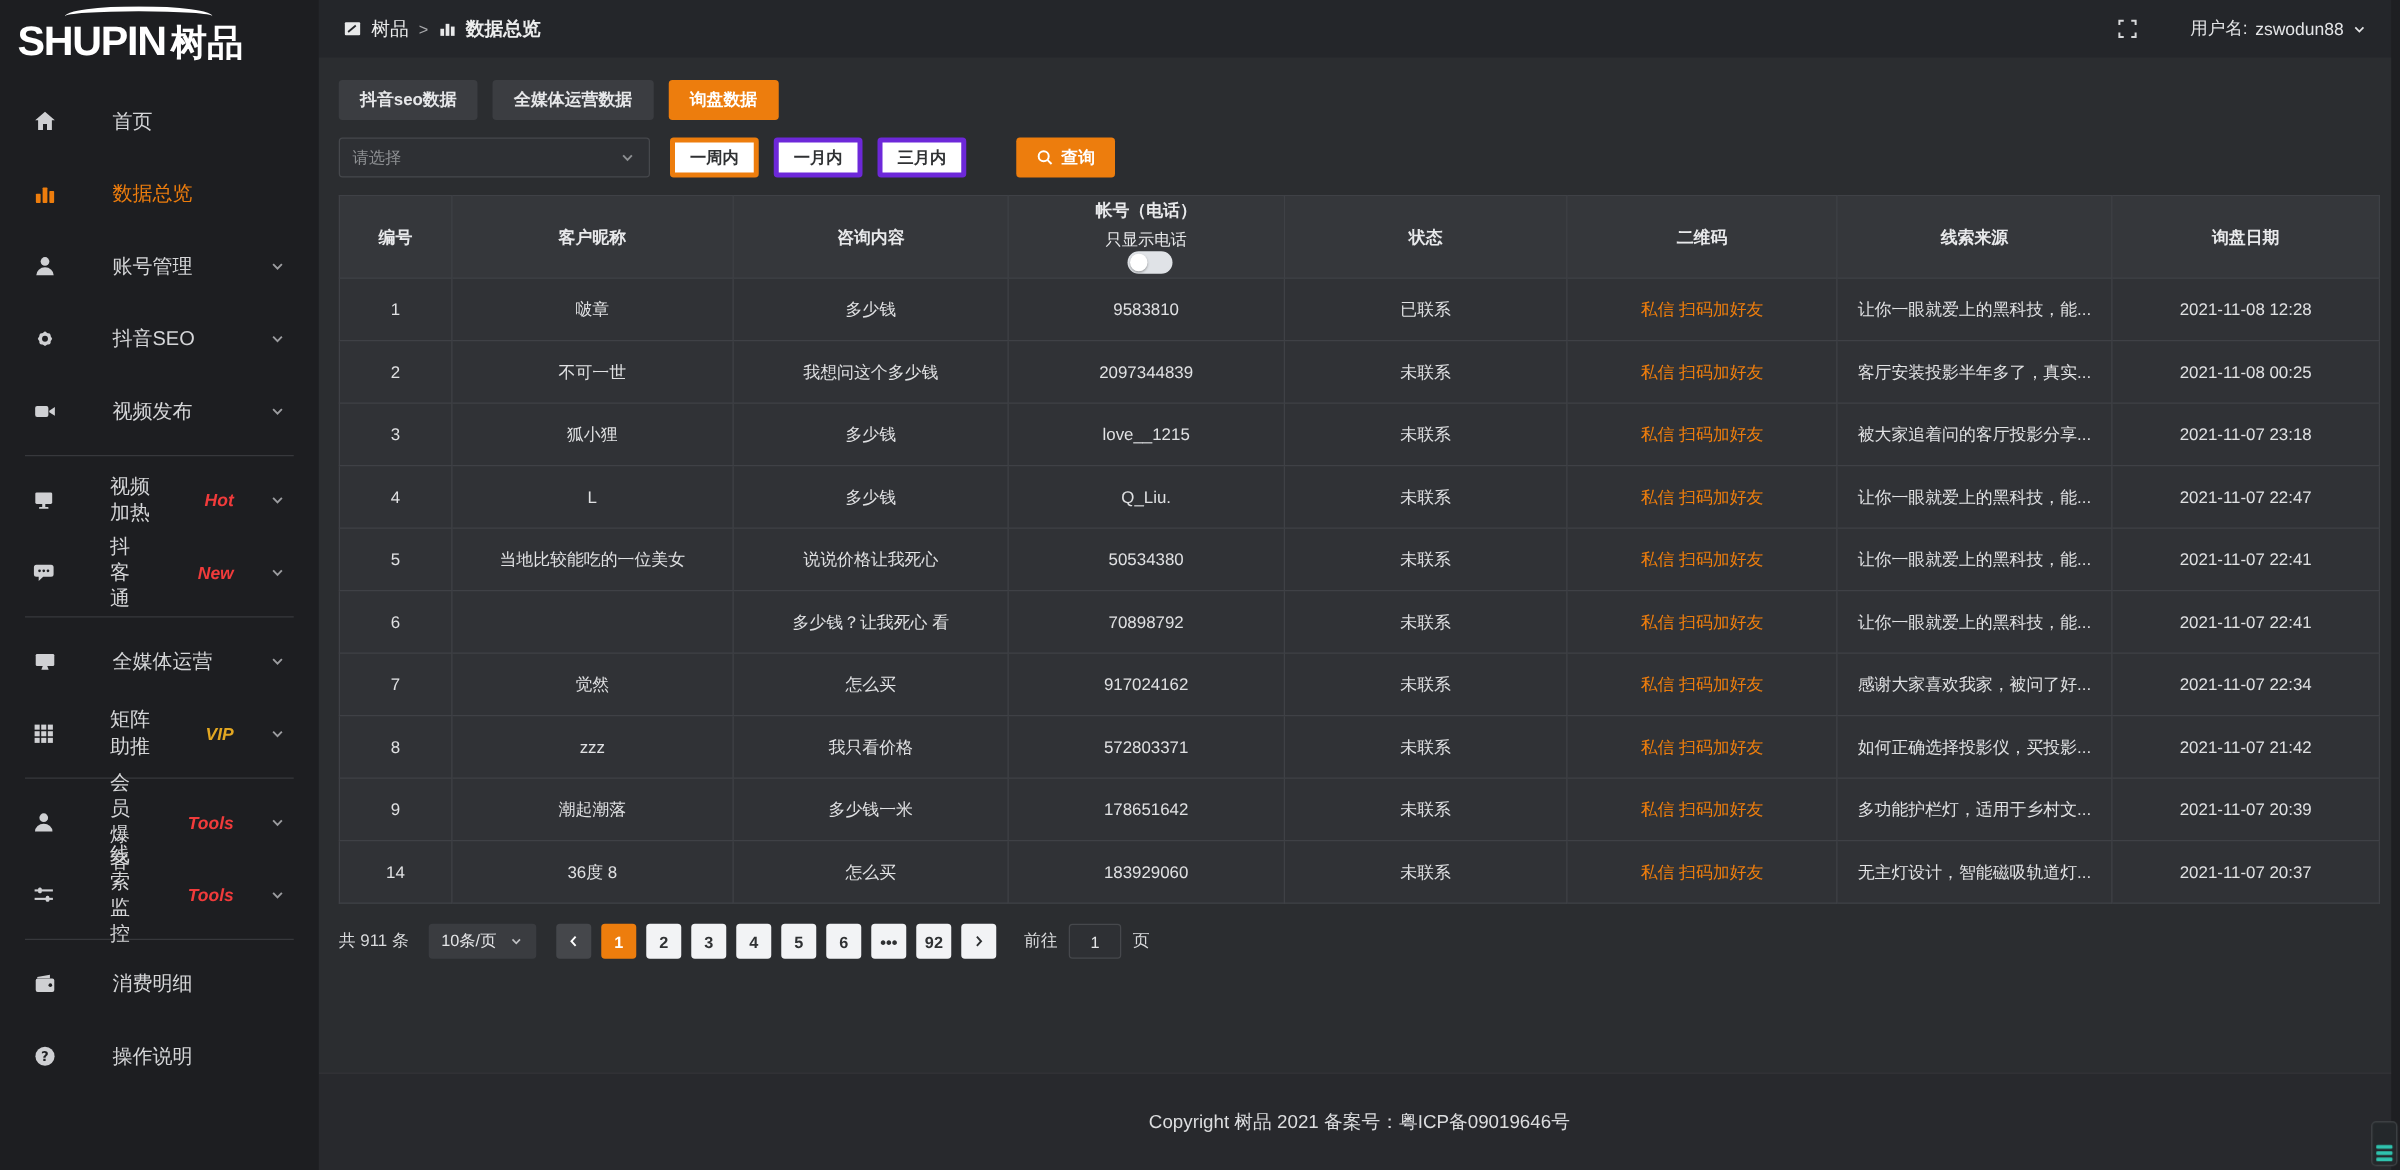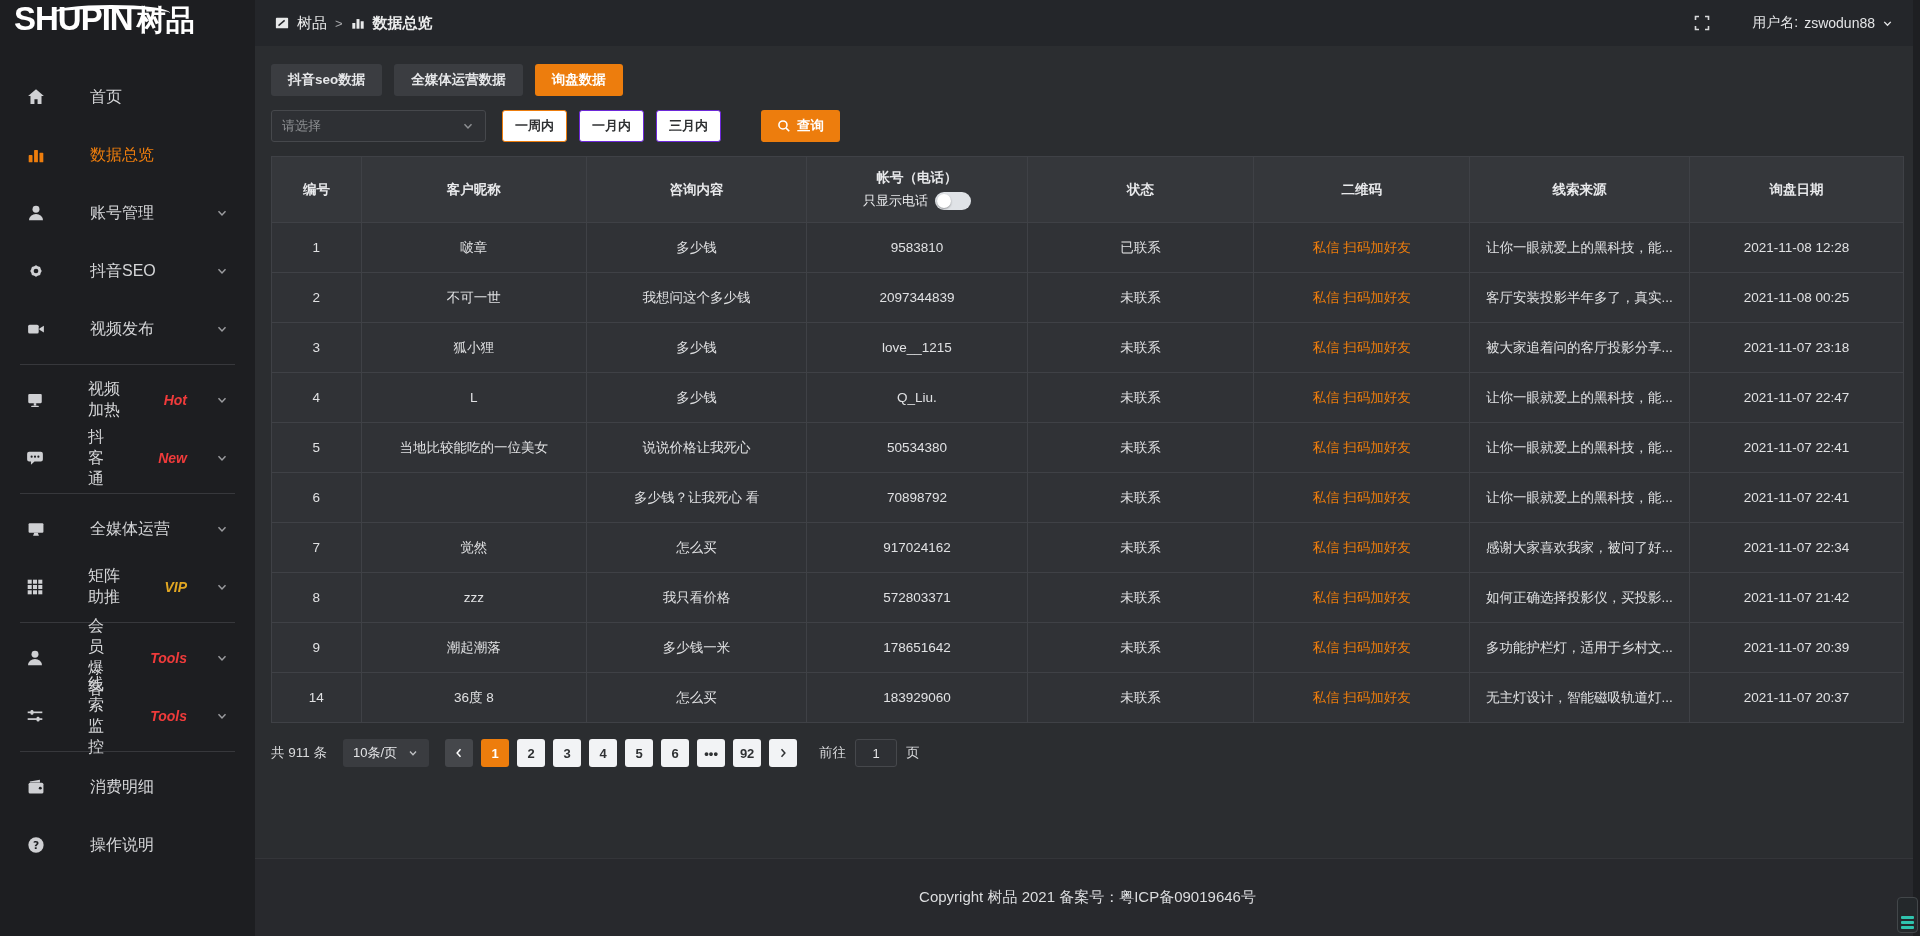--- a/index.html
+++ b/index.html
@@ -5,21 +5,21 @@
   * { box-sizing: border-box; margin: 0; padding: 0; }
   html,body { width:1920px; height:936px; overflow:hidden; }
   body {
     font-family: "Liberation Sans", "DejaVu Sans", sans-serif;
     background:#2b2d30; color:#dfe0e2; font-size:14px;
   }
   .app { display:flex; width:100%; height:100%; }
 
   
   .sidebar { width:255px; flex-shrink:0; background:#1d1e21; color:#d5d6d8; position:relative; }
-  .logo { position:relative; padding:0 0 0 14px; height:56px; white-space:nowrap; }
+  .logo { position:relative; padding:14px 0 0 14px; height:56px; white-space:nowrap; }
   .logo-arc { position:absolute; top:5px; left:52px; width:118px; height:16px;
     border-top:4px solid #fff; border-radius:50%; }
   .logo-en { font-size:33px; font-weight:800; color:#fff; letter-spacing:-1px; font-stretch:condensed; }
   .logo-cn { font-size:29px; font-weight:800; color:#fff; margin-left:4px; }
   .menu { list-style:none; margin-top:12px; }
   .menu-item { display:flex; align-items:center; height:58px; padding:0 26px; cursor:pointer; font-size:16px;gap:28px; }
   .menu-item .mi-icon { width:20px; height:20px; margin-right:16px; display:flex; align-items:center; justify-content:center; color:#cfd0d3; }
   .menu-item .mi-icon svg { fill:currentColor; }
   .menu-item.active { color:#ed7d0d; }
   .menu-item.active .mi-icon { color:#ed7d0d; }
@@ -40,40 +40,40 @@
   .icon-btn { display:flex; color:#d8d9db; cursor:pointer; }
 
   
   .content { flex:1; padding:18px 16px 0 16px; }
   .tabs { display:flex; gap:12px; }
   .tab { height:32px; padding:0 17px; background:#3b3d41; color:#e6e7e9; font-size:13.5px; font-weight:700;
     border-radius:3px; display:inline-flex; align-items:center; cursor:pointer; }
   .tab.active { background:#ed7d0d; color:#fff; }
 
   .filters { display:flex; align-items:center; margin-top:14px; }
-  .select { width:215px; height:32px; background:#2e3034; border:1px solid #46484c; border-radius:3px;
+  .select { width:249px; height:32px; background:#2e3034; border:1px solid #46484c; border-radius:3px;
     display:flex; align-items:center; justify-content:space-between; padding:0 10px; color:#8e9093; font-size:13px; cursor:pointer; }
   .select .mi-chevron { margin-left:8px; }
   .range-group { display:flex; margin-left:16px; }
-  .range-btn { height:32px; min-width:54px; padding:0 12px; background:#fff; border:1px solid #6d28d9; border-radius:3px;
+  .range-btn { height:32px; min-width:54px; padding:0 12px; background:#fff; border:4px solid #6d28d9; border-radius:3px;
     margin-right:12px; color:#2f3133; font-size:13px; font-weight:700; display:inline-flex; align-items:center; justify-content:center; cursor:pointer; }
   .range-btn.selected { border-color:#ed7d0d; }
   .query-btn { height:32px; padding:0 16px; background:#ed7d0d; color:#fff; border:none; border-radius:3px;
     margin-left:28px; display:inline-flex; align-items:center; gap:6px; font-size:13.5px; font-weight:700; cursor:pointer; }
 
   
   .data-table { width:100%; border-collapse:collapse; table-layout:fixed; margin-top:14px; background:#303236; }
   .data-table th { background:#35373b; color:#e8e9eb; font-size:13.5px; font-weight:700; height:66px;
     border:1px solid #3f4146; text-align:center; }
   .data-table td { height:50px; text-align:center; color:#e0e1e3; font-size:13.5px; border:1px solid #3f4146;
     padding:0 8px; overflow:hidden; white-space:nowrap; }
   .lnk { color:#ed7d0d; cursor:pointer; }
   .st-pending { color:#ed7d0d; }
   .st-contacted { color:#e4e5e7; }
-  .th-sub { display:flex; align-items:center; justify-content:center; margin-top:5px; font-weight:400; font-size:13px; }
+  .th-sub { display:flex; align-items:center; justify-content:center; margin-top:5px; font-weight:400; font-size:13px;flex-direction:column; }
   .switch { width:36px; height:18px; background:#e0e3e7; border-radius:9px; position:relative; display:inline-block;
     margin-left:7px; cursor:pointer; }
   .switch::after { content:""; position:absolute; left:2px; top:2px; width:14px; height:14px; background:#fff;
     border-radius:50%; box-shadow:0 1px 2px rgba(0,0,0,.35); }
 
   
   .pagination { display:flex; align-items:center; margin-top:16px; font-size:13.5px; color:#d8d9db; }
   .pg-total { margin-right:16px; }
   .size-select { height:28px; background:#3a3c40; border-radius:3px; padding:0 10px; display:flex; align-items:center;
     gap:10px; color:#e4e5e7; margin-right:16px; font-size:13px; cursor:pointer; }

